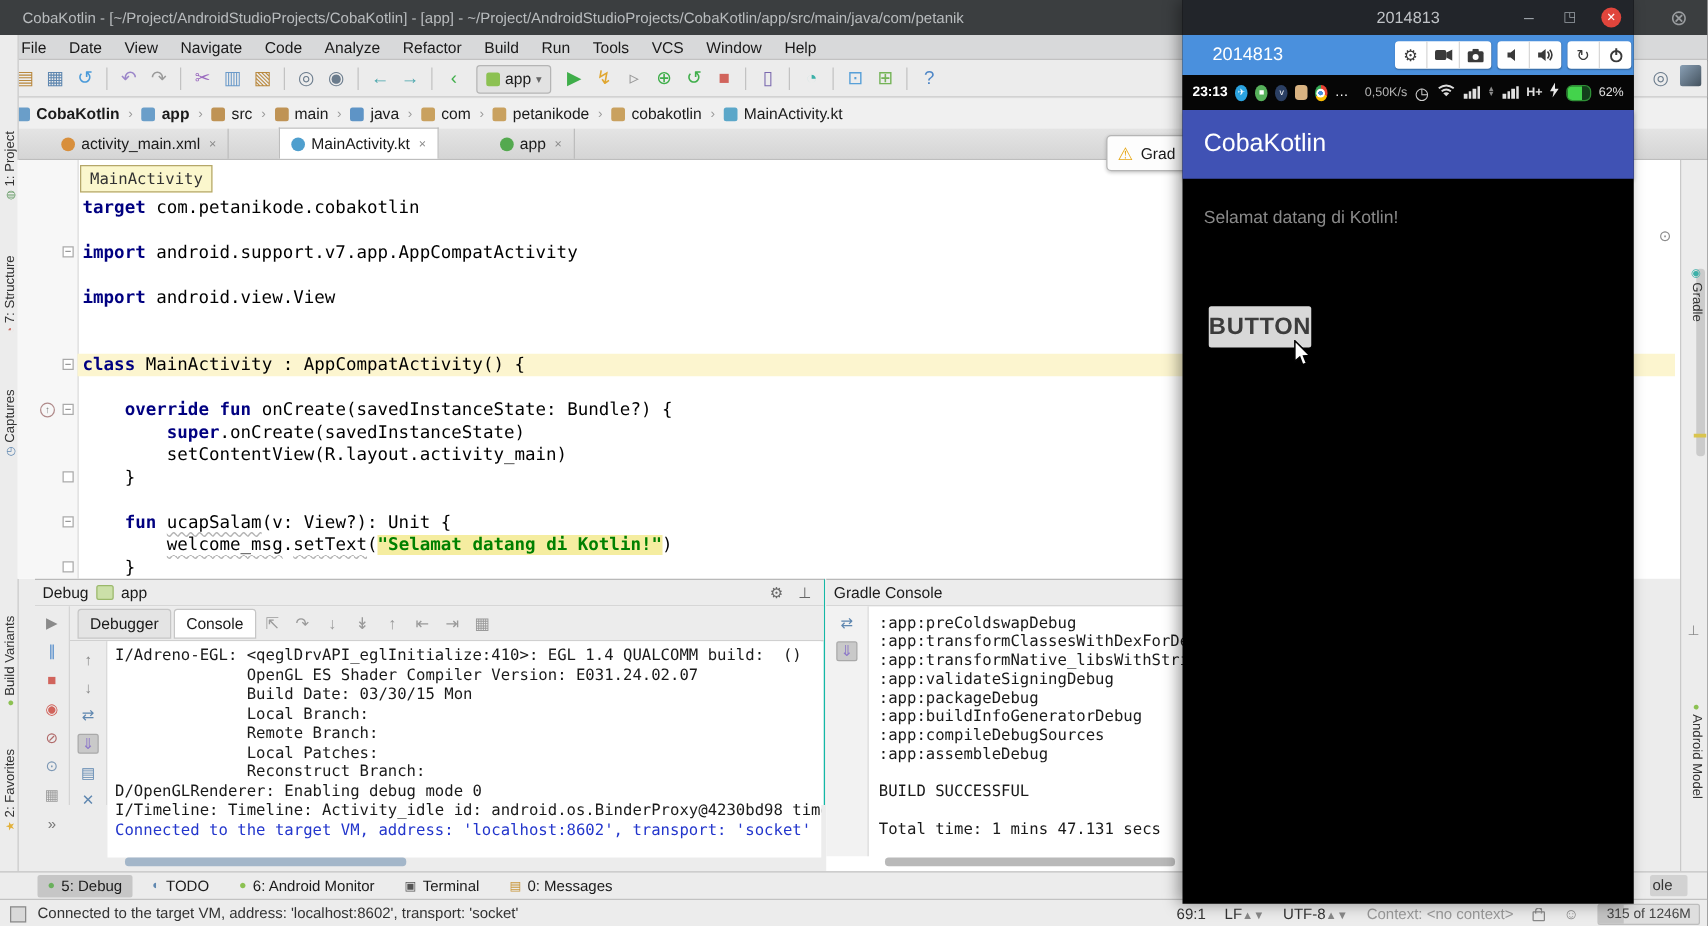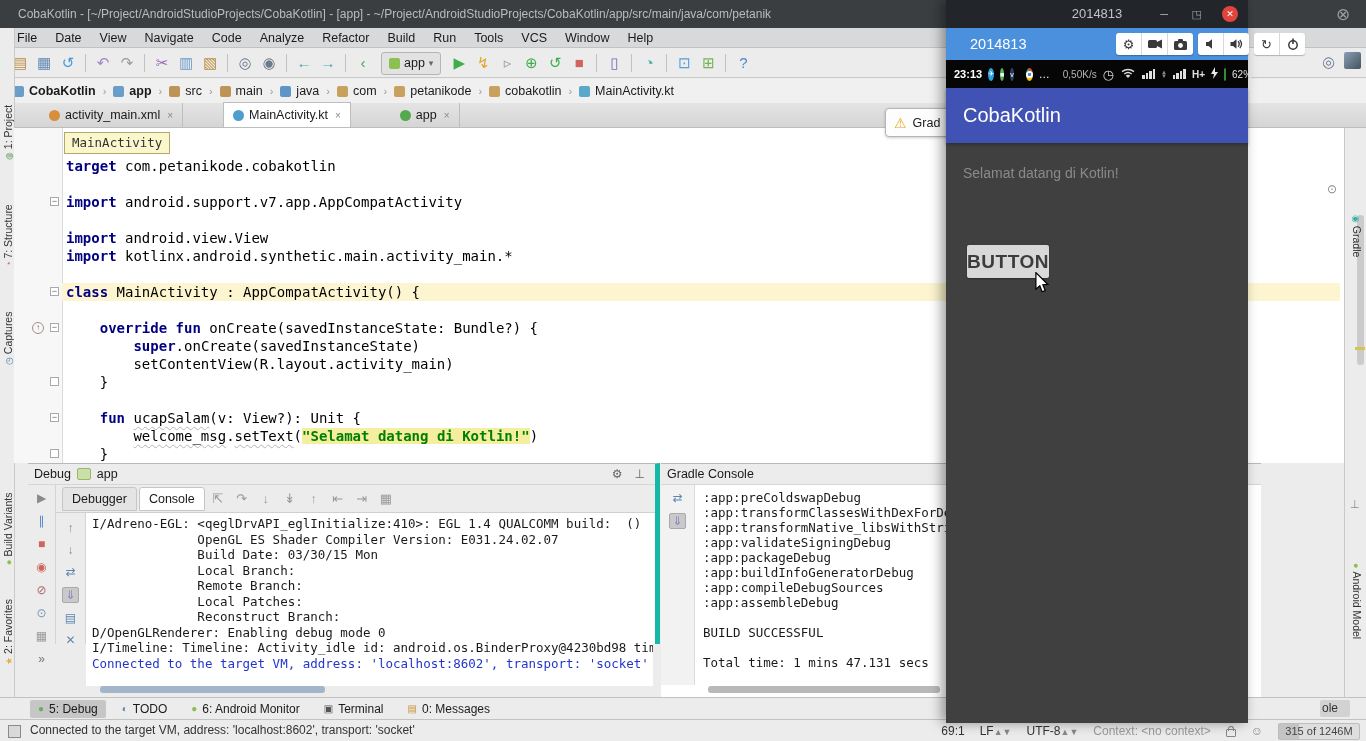--- a/index.html
+++ b/index.html
@@ -60,21 +60,21 @@
   .ovr{position:absolute;left:18px;width:12px;height:12px;border:1px solid #b08a8a;border-radius:50%;
        font-size:8px;line-height:10px;text-align:center;color:#777;box-sizing:border-box;}
   .hintchip{left:64px;top:132px;height:20px;background:#fbf7cd;border:1px solid #b5a76a;
             font-family:"DejaVu Sans Mono",monospace;font-size:12.5px;line-height:19px;padding:0 7px;color:#333;}
   .notif{left:885px;top:108px;width:75px;height:29px;background:#fdfdfd;border:1px solid #b5b5b5;border-radius:4px;
          box-shadow:0 1px 3px rgba(0,0,0,.2);display:flex;align-items:center;gap:6px;padding-left:8px;
          box-sizing:border-box;font-size:12.5px;}
   .warn{color:#e6a817;font-size:14px;}
   
   .dbg{left:28px;top:463px;width:632px;height:181px;background:#fff;border-top:1px solid #b9b9b9;
-       border-right:5px solid #14b8a6;box-sizing:border-box;}
+       border-right:1px solid #14b8a6;box-sizing:border-box;}
   .pnlhdr{position:absolute;left:0;top:0;right:0;height:21px;background:#ececec;border-bottom:1px solid #d6d6d6;
           display:flex;align-items:center;gap:6px;padding-left:6px;font-size:12.5px;box-sizing:border-box;}
   .pnlhdr .appdot{width:12px;height:10px;background:#cbe0a8;border:1px solid #9ab86a;border-radius:2px;}
   .hdr-r{margin-left:auto;display:flex;gap:12px;padding-right:10px;color:#666;font-size:12px;}
   .dtabs{position:absolute;left:28px;top:21px;right:0;height:28px;background:#ececec;border-bottom:1px solid #d0d0d0;
          display:flex;align-items:center;gap:2px;padding-left:6px;font-size:12.5px;box-sizing:border-box;}
   .dtab{height:22px;display:inline-flex;align-items:center;gap:4px;padding:0 9px;border:1px solid #c6c6c6;
         border-radius:3px 3px 0 0;background:#e4e4e4;}
   .dtab.active{background:#fff;}
   .step{width:22px;text-align:center;color:#9a9a9a;font-size:13px;}
@@ -110,21 +110,21 @@
   .sbr .dim{color:#9a9a9a;}
   .sbr .ud{font-size:9px;color:#888;}
   .lock{width:8px;height:6px;border:1px solid #888;border-radius:1px;position:relative;margin-top:3px;}
   .lock:before{content:"";position:absolute;left:1px;top:-4px;width:4px;height:4px;border:1px solid #888;
                border-bottom:none;border-radius:3px 3px 0 0;}
   .mem{position:relative;width:80px;height:15px;background:#dedede;border:1px solid #bdbdbd;border-radius:2px;
        font-size:11px;line-height:15px;text-align:center;color:#444;}
   .mem .fill{position:absolute;left:0;top:0;bottom:0;width:25%;background:#c4c4c4;}
   .mem .t{position:relative;}
   
-  .mirror{left:946px;top:0;width:302px;height:723px;background:#404040;z-index:50;
+  .mirror{left:946px;top:0;width:361px;height:723px;background:#000000;z-index:50;
           box-shadow:-4px 0 12px rgba(0,0,0,.4);}
   .mtitle{position:absolute;left:0;top:0;width:100%;height:28px;background:#22252a;color:#c0c3c7;
           font-size:13px;text-align:center;line-height:28px;}
   .mmin{position:absolute;right:80px;top:0;color:#9aa0a6;font-size:14px;line-height:26px;}
   .mrest{position:absolute;right:46px;top:0;color:#9aa0a6;font-size:11px;line-height:28px;}
   .mclose{position:absolute;right:10px;top:6px;width:16px;height:16px;border-radius:50%;background:#e0453c;
           color:#fff;font-size:9px;line-height:16px;text-align:center;}
   .mtool{position:absolute;left:0;top:28px;width:100%;height:32px;background:#4a90dd;color:#fff;font-size:14.5px;}
   .mtool .lbl{position:absolute;left:24px;top:0;line-height:32px;}
   .btngrp{position:absolute;top:5px;height:22px;display:flex;background:#fff;border-radius:3px;overflow:hidden;
@@ -297,21 +297,20 @@
 
   <div class="abs lstrip"></div>
 
   <div class="abs editor" id="editor">
     <div class="gutter"></div>
   <div class="cl" style="top: 29px;"><span class="kw">target</span><span> com.petanikode.cobakotlin</span></div>
       <div class="cl" style="top: 47px;"></div>
       <div class="cl" style="top: 65px;"><span class="kw">import</span><span> android.support.v7.app.AppCompatActivity</span></div>
       <div class="fold" style="top: 69px;">−</div>
       <div class="cl" style="top: 101px;"><span class="kw">import</span><span> android.view.View</span></div>
-      <div class="cl" style="top: 119px;"><span class="kw">import</span><span> kotlinx.android.synthetic.main.activity_main.*</span></div>
       <div class="cl" style="top: 137px;"></div>
       <div class="cl hl" style="top: 155px;"><span class="kw">class</span><span> MainActivity : AppCompatActivity() {</span></div>
       <div class="fold" style="top: 159px;">−</div>
       <div class="cl" style="top: 173px;"></div>
       <div class="cl" style="top: 191px;"><span>    </span><span class="kw">override</span><span> </span><span class="kw">fun</span><span> onCreate(savedInstanceState: Bundle?) {</span></div>
       <div class="fold" style="top: 195px;">−</div>
       <div class="ovr" style="top: 194px;">↑</div>
       <div class="cl" style="top: 209px;"><span>        </span><span class="kw">super</span><span>.onCreate(savedInstanceState)</span></div>
       <div class="cl" style="top: 227px;"><span>        setContentView(R.layout.activity_main)</span></div>
       <div class="cl" style="top: 245px;"><span>    }</span></div>

